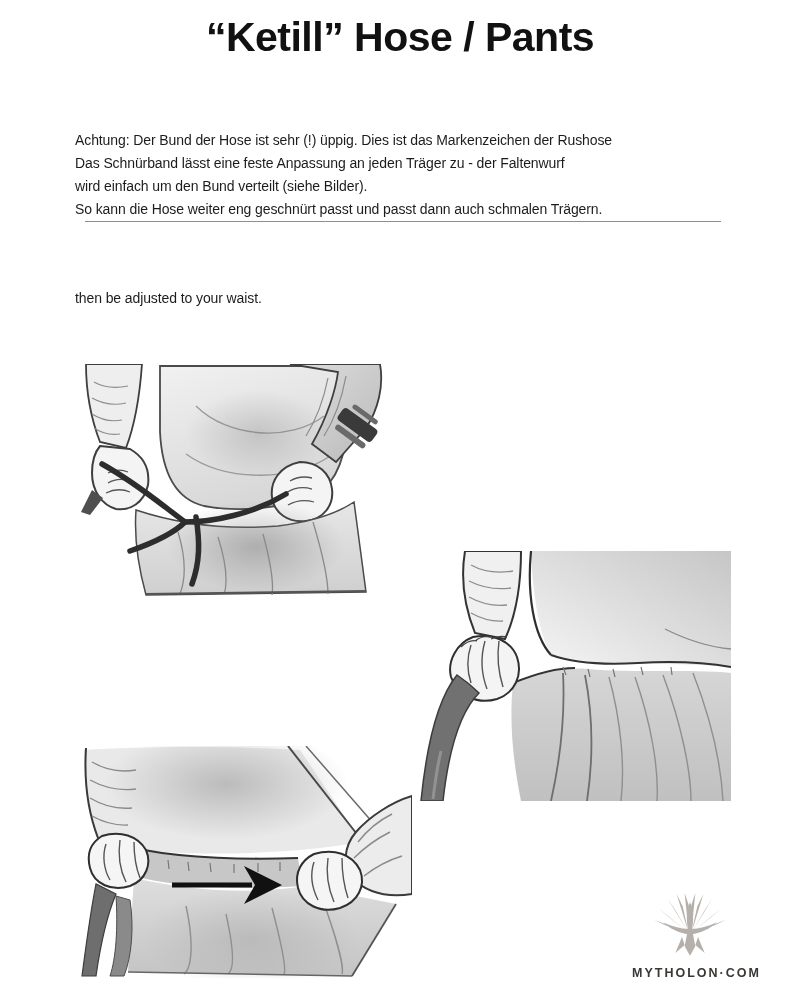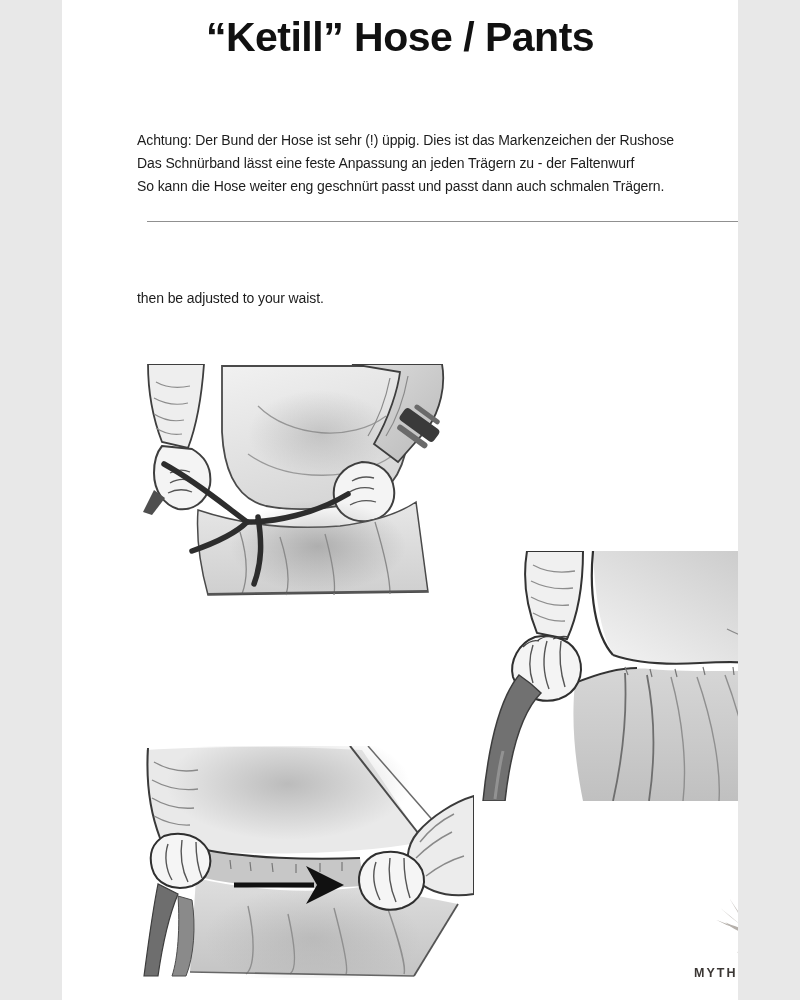--- a/index.html
+++ b/index.html
@@ -1,17 +1,17 @@
 <!DOCTYPE html>
 <html><head>
 <meta charset="utf-8">
 <style>
   html,body{margin:0;padding:0;background:#e8e8e8;}
   .page{
-    position:relative;width:676px;height:1000px;margin:0 auto;
+    position:relative;width:800px;height:1000px;margin:0 auto;
     background:#ffffff;overflow:hidden;
     font-family:"Liberation Sans", sans-serif;color:#1a1a1a;
   }
   .title{
     position:absolute;top:14px;left:0;width:100%;
     text-align:center;font-size:41px;font-weight:600;letter-spacing:-0.5px;
     margin:0;color:#111;
   }
   .para{position:absolute;left:75px;font-size:14px;line-height:23px;letter-spacing:-0.1px;color:#1c1c1c;margin-top:38px;}
   .para .line{white-space:nowrap;}
@@ -29,21 +29,22 @@
 </style>
 </head>
 <body>
 
 <div class="page">
 
   <h1 class="title">“Ketill” Hose / Pants</h1>
 
   <div class="para para-de">
     <div class="line">Achtung: Der Bund der Hose ist sehr (!) üppig. Dies ist das Markenzeichen der Rushose</div>
-    <div class="line">Das Schnürband lässt eine feste Anpassung an jeden Trägern zu - der Faltenwurf</div>
+    <div class="line">Das Schnürband lässt eine feste Anpassung an jeden Träger zu - der Faltenwurf</div>
+    <div class="line">wird einfach um den Bund verteilt (siehe Bilder).</div>
     <div class="line">So kann die Hose weiter eng geschnürt passt und passt dann auch schmalen Trägern.</div>
   </div>
 
   <div class="divider"></div>
 
   <div class="para para-en">
     <div class="line">then be adjusted to your waist.</div>
   </div>
 
   <div class="fig" style="left:78px;top:364px;width:330px;height:232px;">

